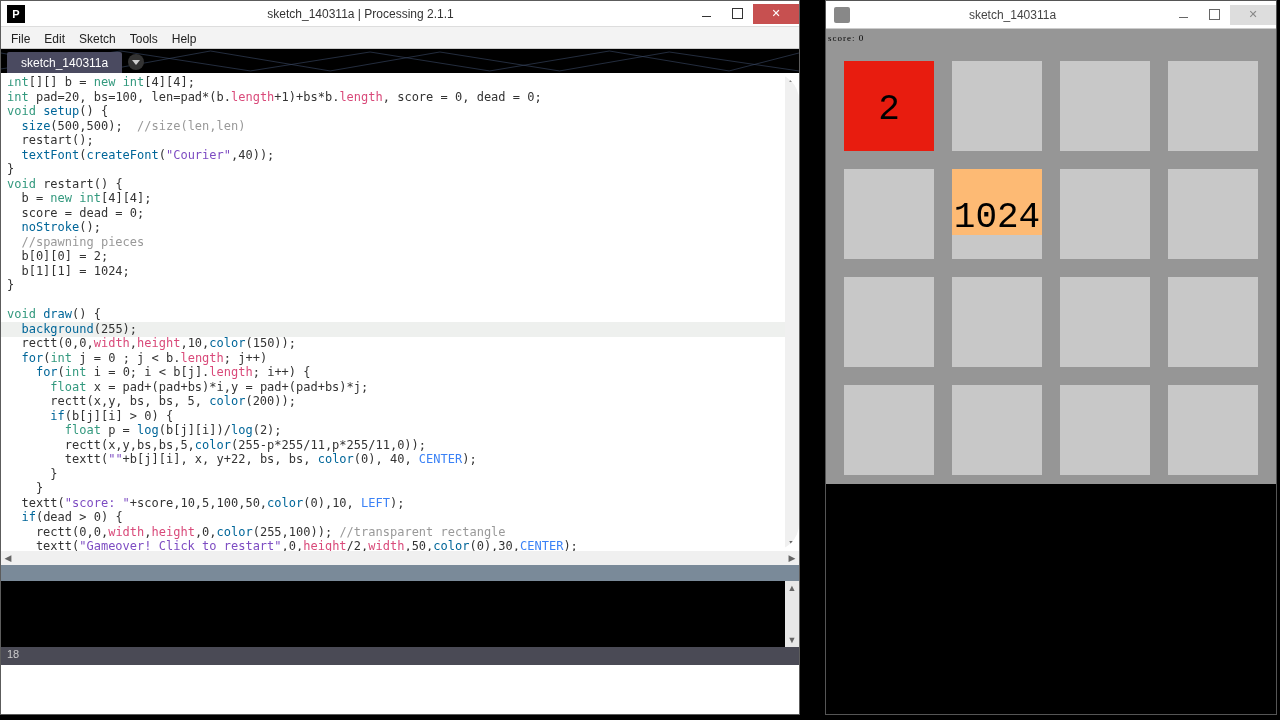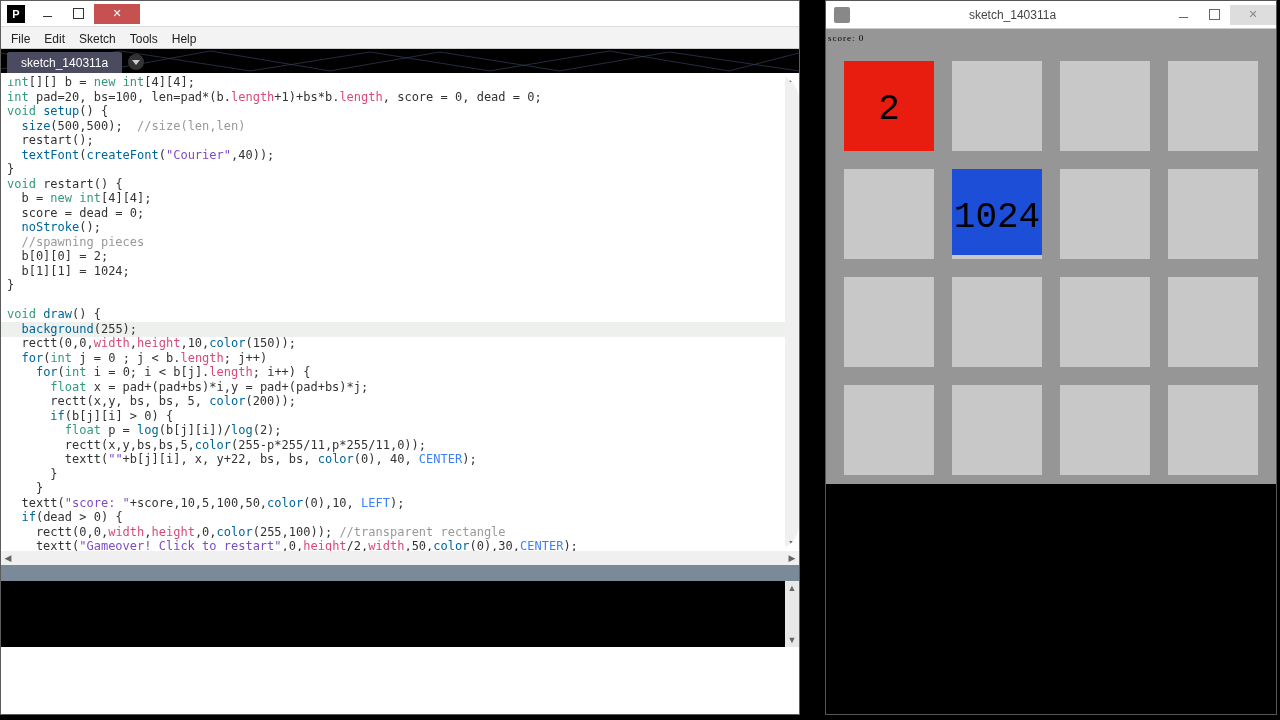--- a/index.html
+++ b/index.html
@@ -82,20 +82,21 @@
 .cell { position:absolute; background:#c8c8c8; }
 .tilelab { position:absolute; font-family:"Courier New",monospace; font-size:36px; color:#000; width:100%; text-align:center; top:28px; }
 
 </style>
 </head>
 <body>
 
 <div class="ide">
   <div class="titlebar">
     <div class="icon">P</div>
+    <div class="title">sketch_140311a | Processing 2.1.1</div>
     <div class="winbtns">
       <div class="winbtn min"></div>
       <div class="winbtn max"></div>
       <div class="winbtn close"></div>
     </div>
   </div>
 
   <div class="menubar">
     <span>File</span>
     <span>Edit</span>
@@ -165,20 +166,21 @@
 
   <div class="stripbar"></div>
 
   <div class="console">
     <div class="vscroll">
       <div class="up"></div>
       <div class="dn"></div>
     </div>
   </div>
 
+  <div class="status">18</div>
 </div>
 
 <div class="sketchwin">
   <div class="titlebar2">
     <div class="sicon"></div>
     <div class="stitle">sketch_140311a</div>
     <div class="winbtns">
       <div class="winbtn min"></div>
       <div class="winbtn max"></div>
       <div class="winbtn close2"></div>
@@ -199,18 +201,18 @@
         <div class="cell" style="left: 126px; top: 248px; width: 90px; height: 90px;"></div>
         <div class="cell" style="left: 234px; top: 248px; width: 90px; height: 90px;"></div>
         <div class="cell" style="left: 342px; top: 248px; width: 90px; height: 90px;"></div>
         <div class="cell" style="left: 18px; top: 356px; width: 90px; height: 90px;"></div>
         <div class="cell" style="left: 126px; top: 356px; width: 90px; height: 90px;"></div>
         <div class="cell" style="left: 234px; top: 356px; width: 90px; height: 90px;"></div>
         <div class="cell" style="left: 342px; top: 356px; width: 90px; height: 90px;"></div>
         <div class="cell" style="left: 18px; top: 32px; width: 90px; height: 90px; background: rgb(232, 28, 15);">
           <div class="tilelab">2</div>
         </div>
-        <div class="cell" style="left: 126px; top: 140px; width: 90px; height: 86px; background: #1d4ed8;">
+        <div class="cell" style="left: 126px; top: 140px; width: 90px; height: 66px; background: #fdba74;">
           <div class="tilelab">1024</div>
         </div>
       </div>
   </div>
 </div>
 
 </body></html>

